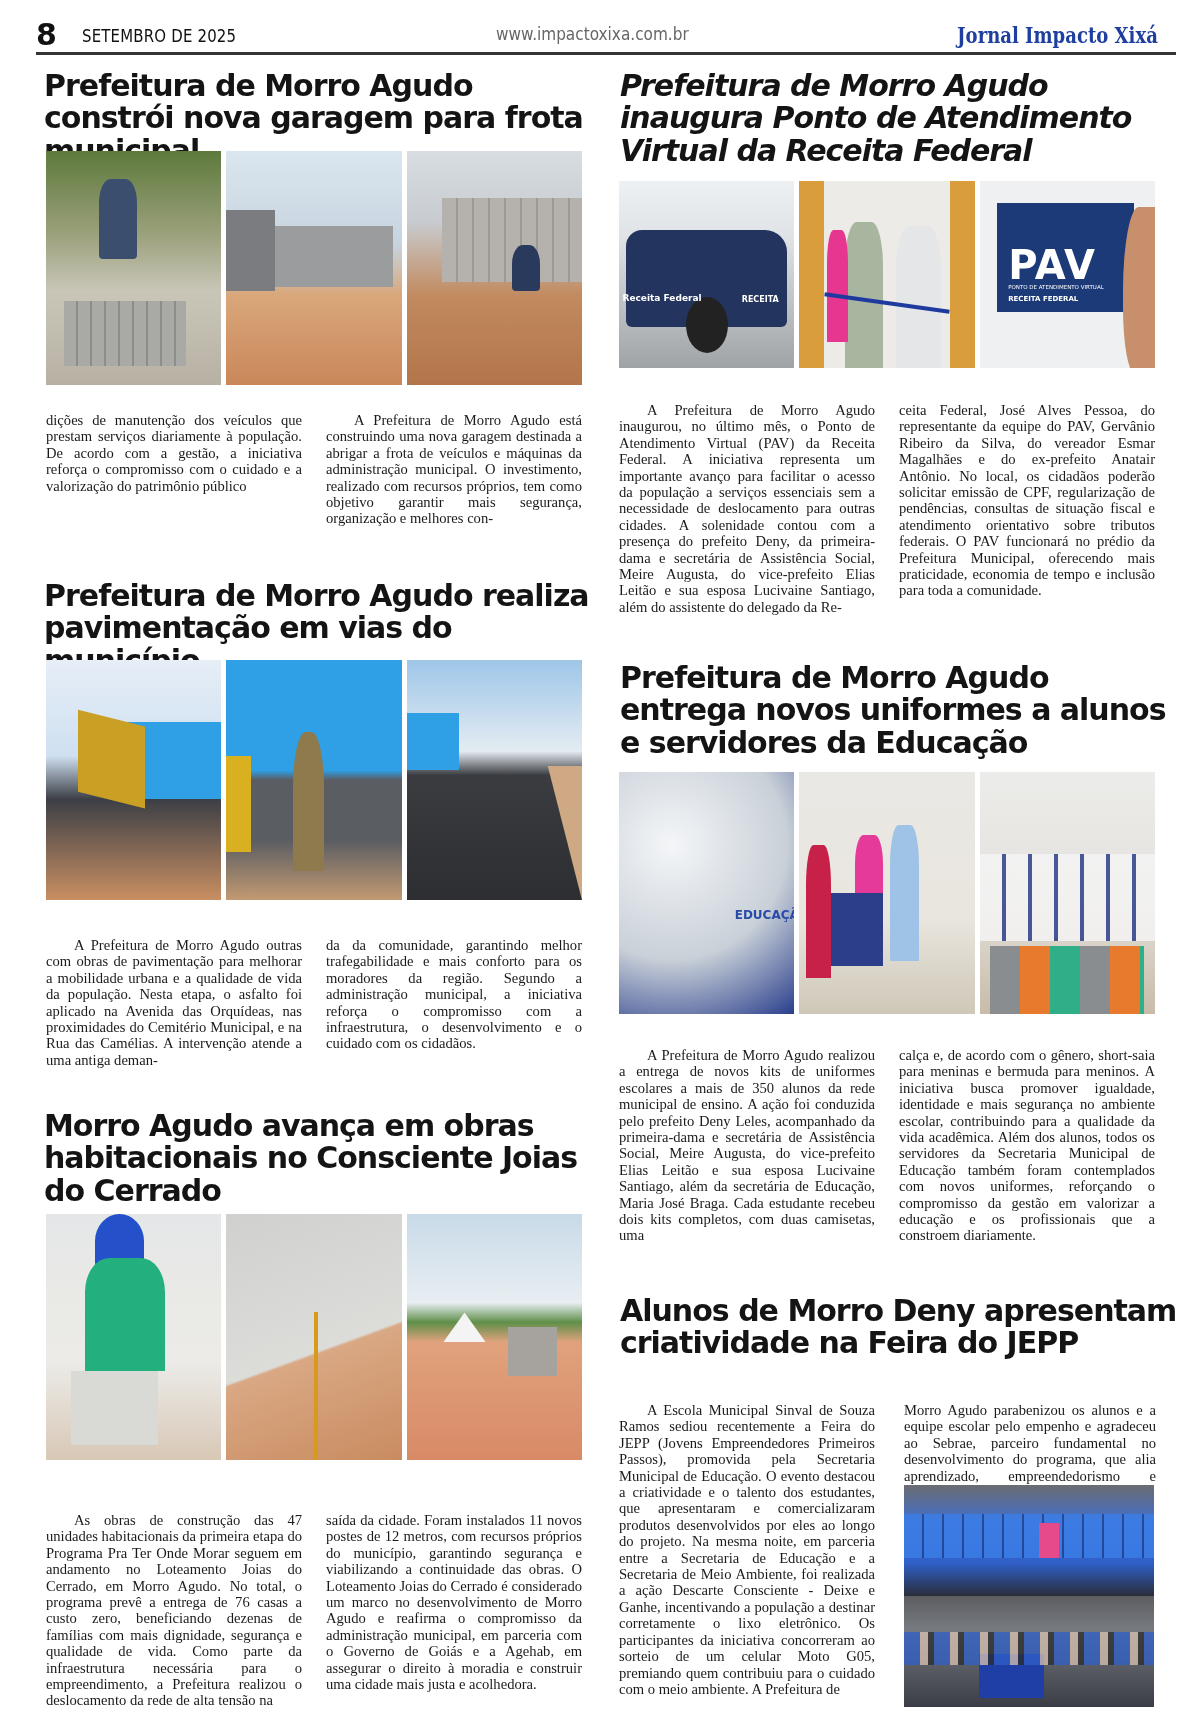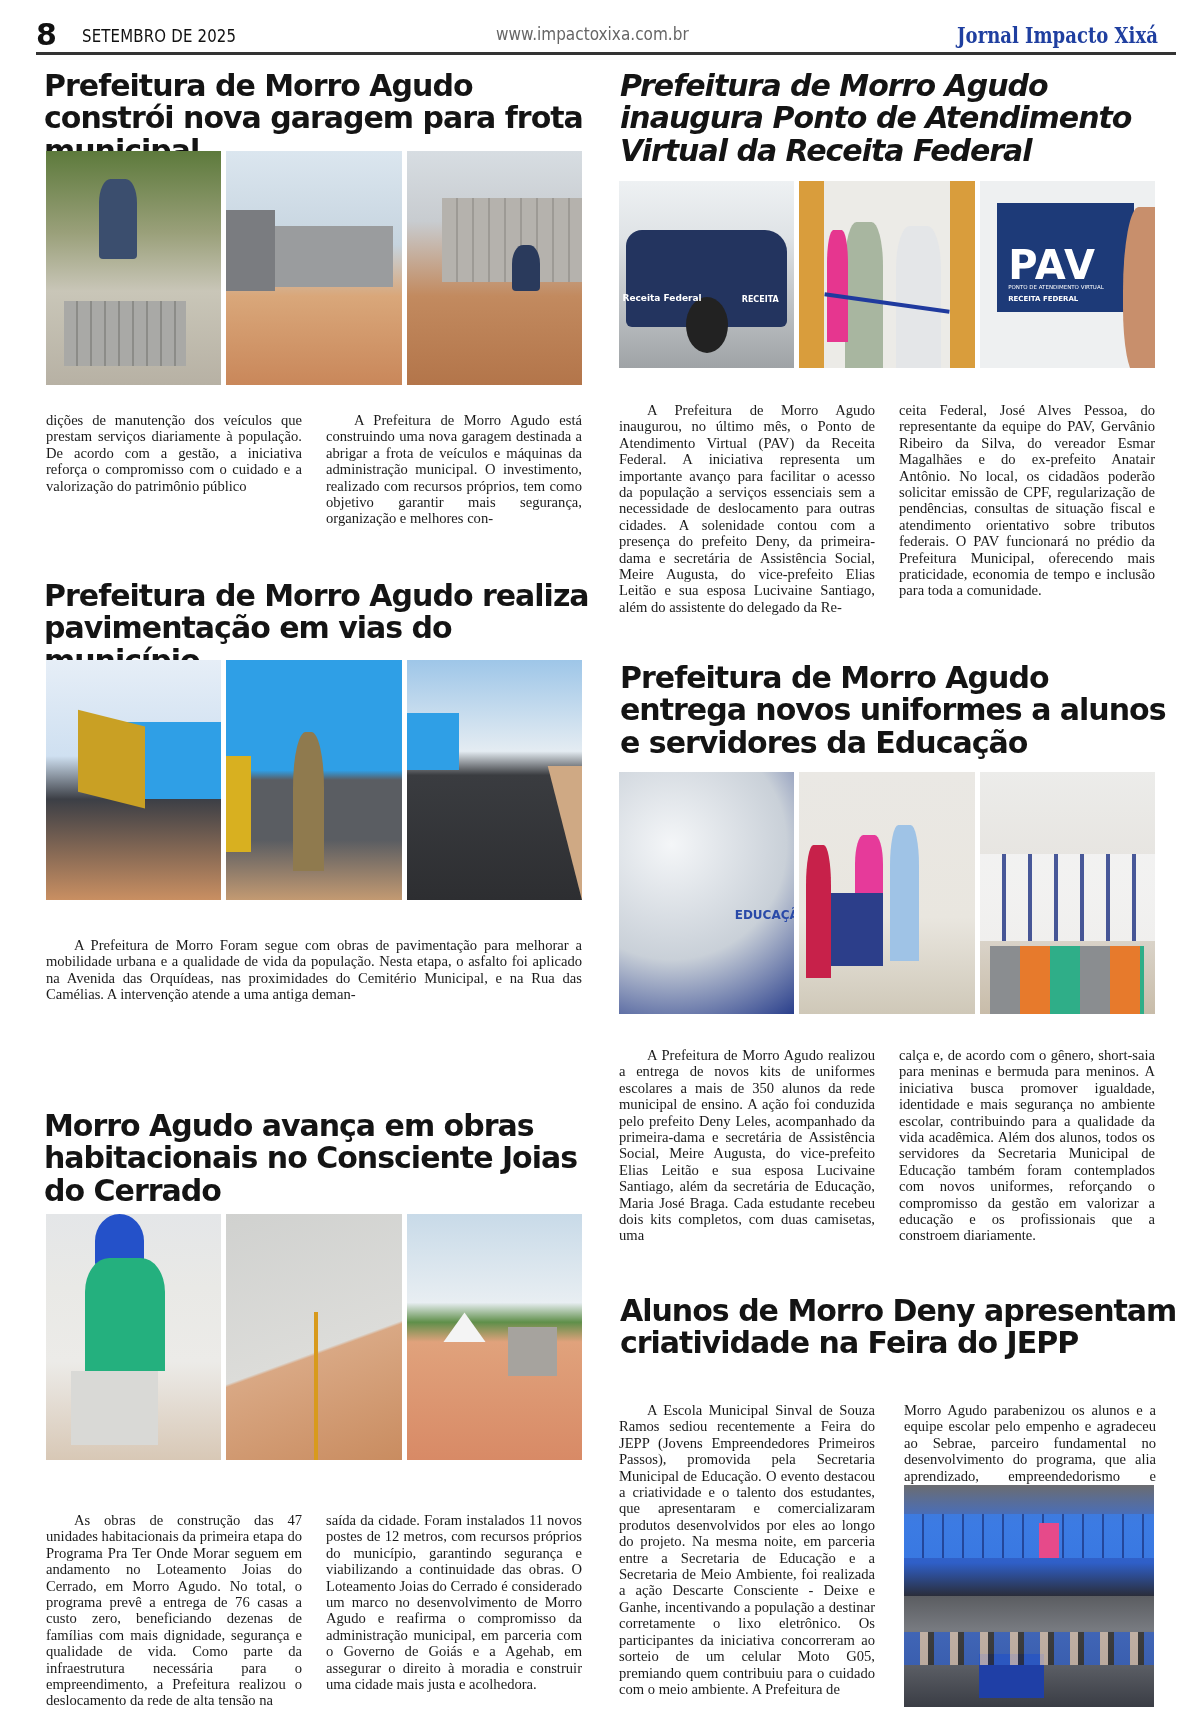--- a/index.html
+++ b/index.html
@@ -108,21 +108,24 @@
       <div style="position:absolute;left:38%;top:30%;width:18%;height:58%;background:#8f7a4e;border-radius:40% 40% 0 0;"></div>
       <div style="position:absolute;left:0;top:40%;width:14%;height:40%;background:#d8b020;"></div>
     </div>
     <div class="photo" style="background:linear-gradient(#9ec6e8 0%, #e4ecf2 38%, #3a3c40 48%, #2d2e31 100%);">
       <div style="position:absolute;left:0;top:22%;width:30%;height:24%;background:#2f9fe6;"></div>
       <div style="position:absolute;right:0;top:44%;width:28%;height:56%;background:#cfa984;clip-path:polygon(30% 0,100% 0,100% 100%,100% 100%);"></div>
     </div>
   </div>
   <div class="body-text" style="left:46px; top:937px; width:536px;">
     <div class="col">
-        <p class="first">A Prefeitura de Morro Foram segue com obras de pavimentação para melhorar a mobilidade urbana e a qualidade de vida da população. Nesta etapa, o asfalto foi aplicado na Avenida das Orquídeas, nas proximidades do Cemitério Municipal, e na Rua das Camélias. A intervenção atende a uma antiga deman-</p>
+        <p class="first">A Prefeitura de Morro Agudo outras com obras de pavimentação para melhorar a mobilidade urbana e a qualidade de vida da população. Nesta etapa, o asfalto foi aplicado na Avenida das Orquídeas, nas proximidades do Cemitério Municipal, e na Rua das Camélias. A intervenção atende a uma antiga deman-</p>
+      </div>
+    <div class="col">
+        <p>da da comunidade, garantindo melhor trafegabilidade e mais conforto para os moradores da região. Segundo a administração municipal, a iniciativa reforça o compromisso com a infraestrutura, o desenvolvimento e o cuidado com os cidadãos.</p>
       </div>
   </div>
 </article>
 
 <article>
   <h2 class="headline big" style="left:620px; top:662px; width:560px;">Prefeitura de Morro Agudo entrega novos uniformes a alunos e servidores da Educação</h2>
   <div class="photos" style="left:619px; top:772px; width:536px; height:242px;">
     <div class="photo" style="background:radial-gradient(circle at 30% 30%, #f4f6f8, #c9d0d8 55%, #2a3f8c 100%);">
       <span class="cap" style="left:66%;top:56%;font-size:12px;color:#2a4aa8;">EDUCAÇÃO</span>
     </div>

